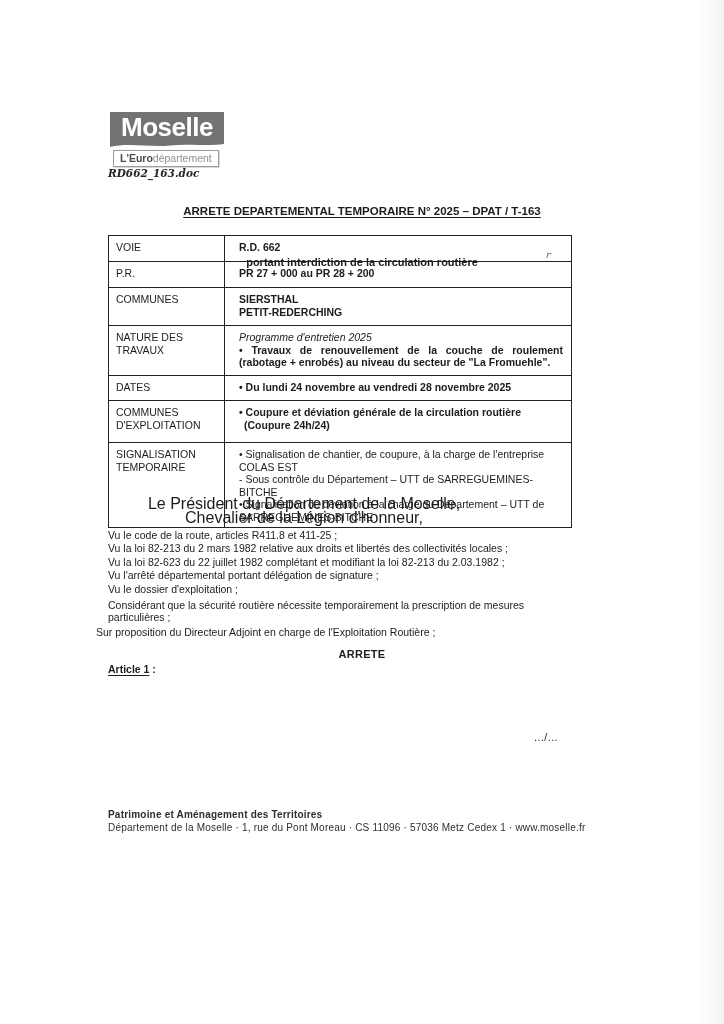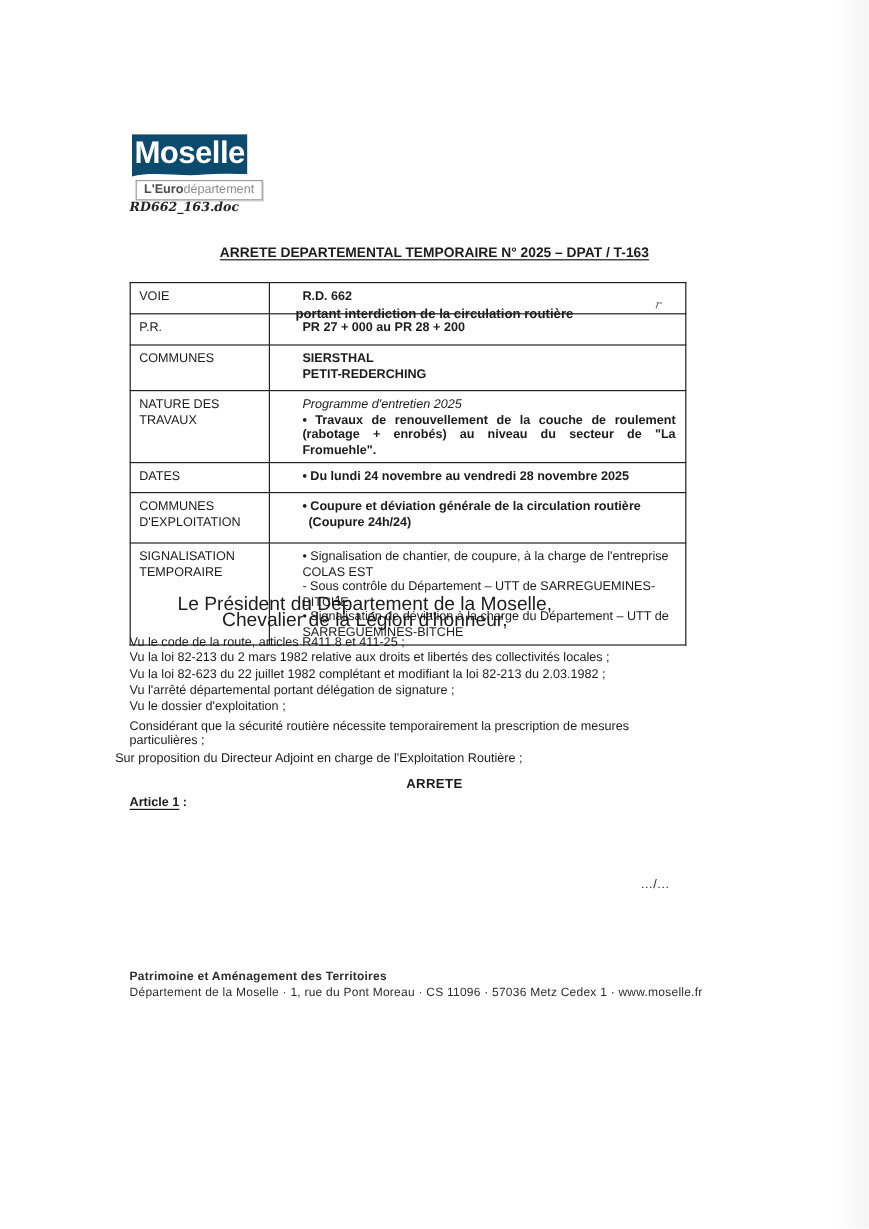--- a/index.html
+++ b/index.html
@@ -14,21 +14,21 @@
   }
   .scan-shade {
     position: absolute; top: 0; right: 0; width: 28px; height: 100%;
     background: linear-gradient(to right, rgba(0,0,0,0), rgba(0,0,0,0.045));
     pointer-events: none;
   }
 
   
   .logo { position: absolute; left: 110px; top: 112px; width: 120px; }
   .logo-top {
-    position: relative; width: 96px; height: 36px; background: #0c4a6e;
+    position: relative; width: 114px; height: 36px; background: #737373;
     display: flex; align-items: flex-start; justify-content: center;
   }
   .logo-top .logo-word {
     color: #ffffff; font-weight: bold; font-size: 26px; line-height: 30px; letter-spacing: -0.5px;
   }
   .logo-wave { position: absolute; left: 0; bottom: -1px; width: 114px; height: 8px; }
   .logo-tagline {
     position: relative; margin: -3px 0 0 3px; display: inline-block;
     background: #ffffff; border: 1px solid #9b9b9d; box-shadow: 1px 1px 0 rgba(0,0,0,0.15);
     padding: 1px 6px 2px 6px; font-size: 10.5px; white-space: nowrap;
@@ -53,21 +53,21 @@
   }
 
   
   .info-table {
     position: absolute; left: 108px; top: 235px; width: 464px;
     border-collapse: collapse; table-layout: fixed;
     font-size: 10.5px; line-height: 12.5px;
   }
   .info-table td { border: 1.4px solid #222222; vertical-align: top; }
   .info-table td.lbl { width: 104px; padding: 5px 4px 4px 7px; }
-  .info-table td.val { padding: 5px 8px 4px 27px; margin-left: 44px; }
+  .info-table td.val { padding: 5px 8px 4px 14px; margin-left: 44px; }
   .b { font-weight: bold; }
   .it { font-style: italic; }
   .just { text-align: justify; }
   .indent { padding-left: 5px; }
   td.h-voie   { height: 16px; }
   td.h-pr     { height: 16px; }
   td.h-comm   { height: 28px; }
   td.h-nature { height: 40px; }
   td.h-dates  { height: 15px; }
   td.h-syst   { height: 32px; }

